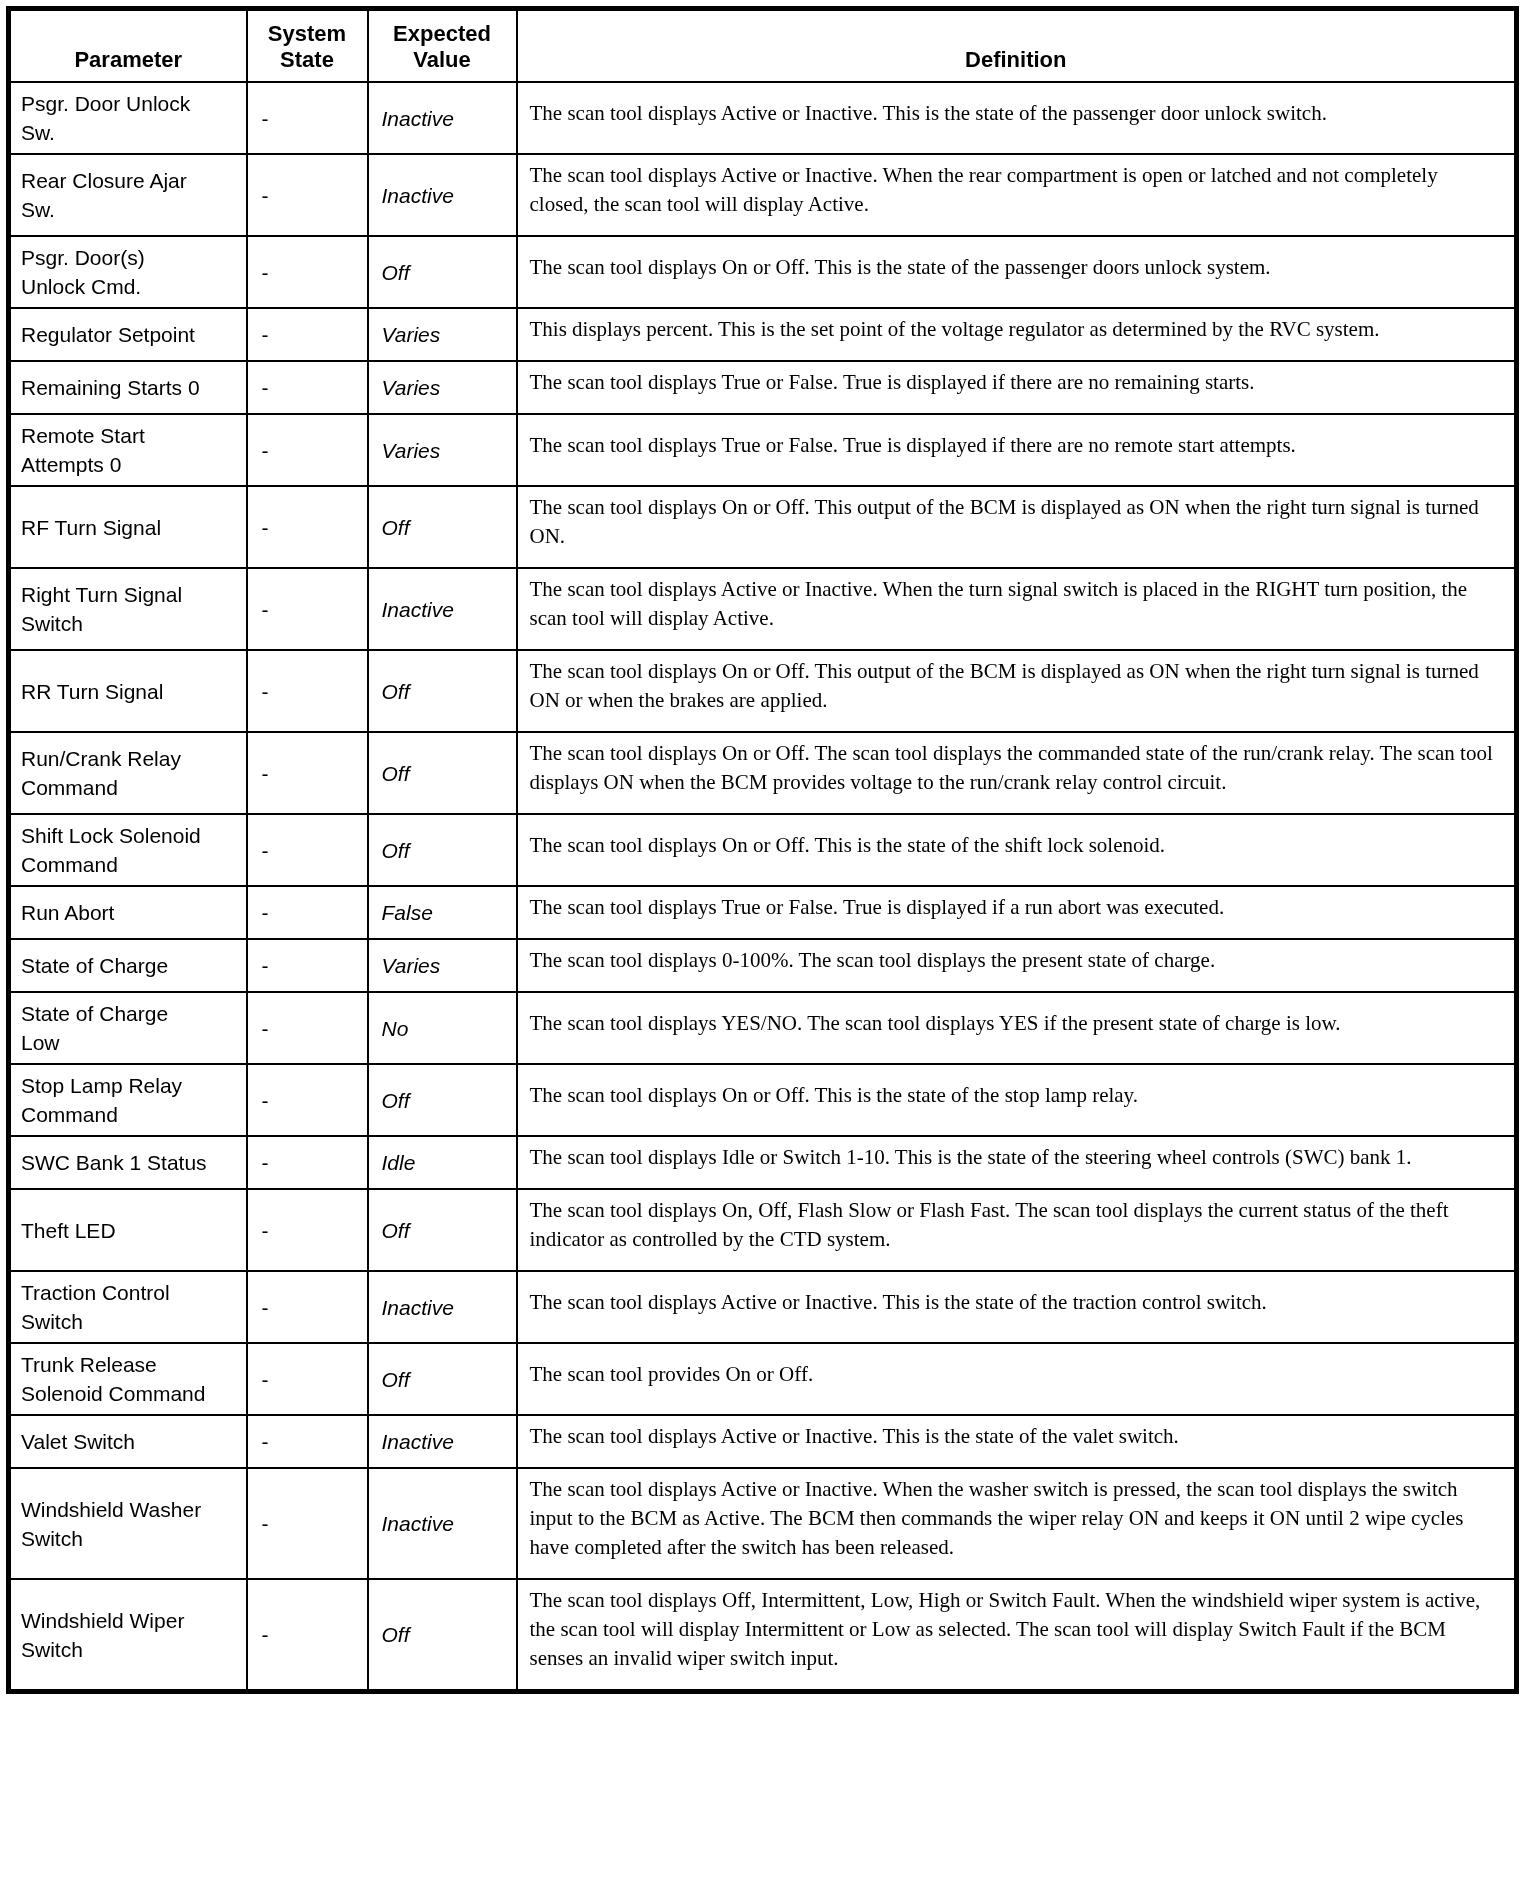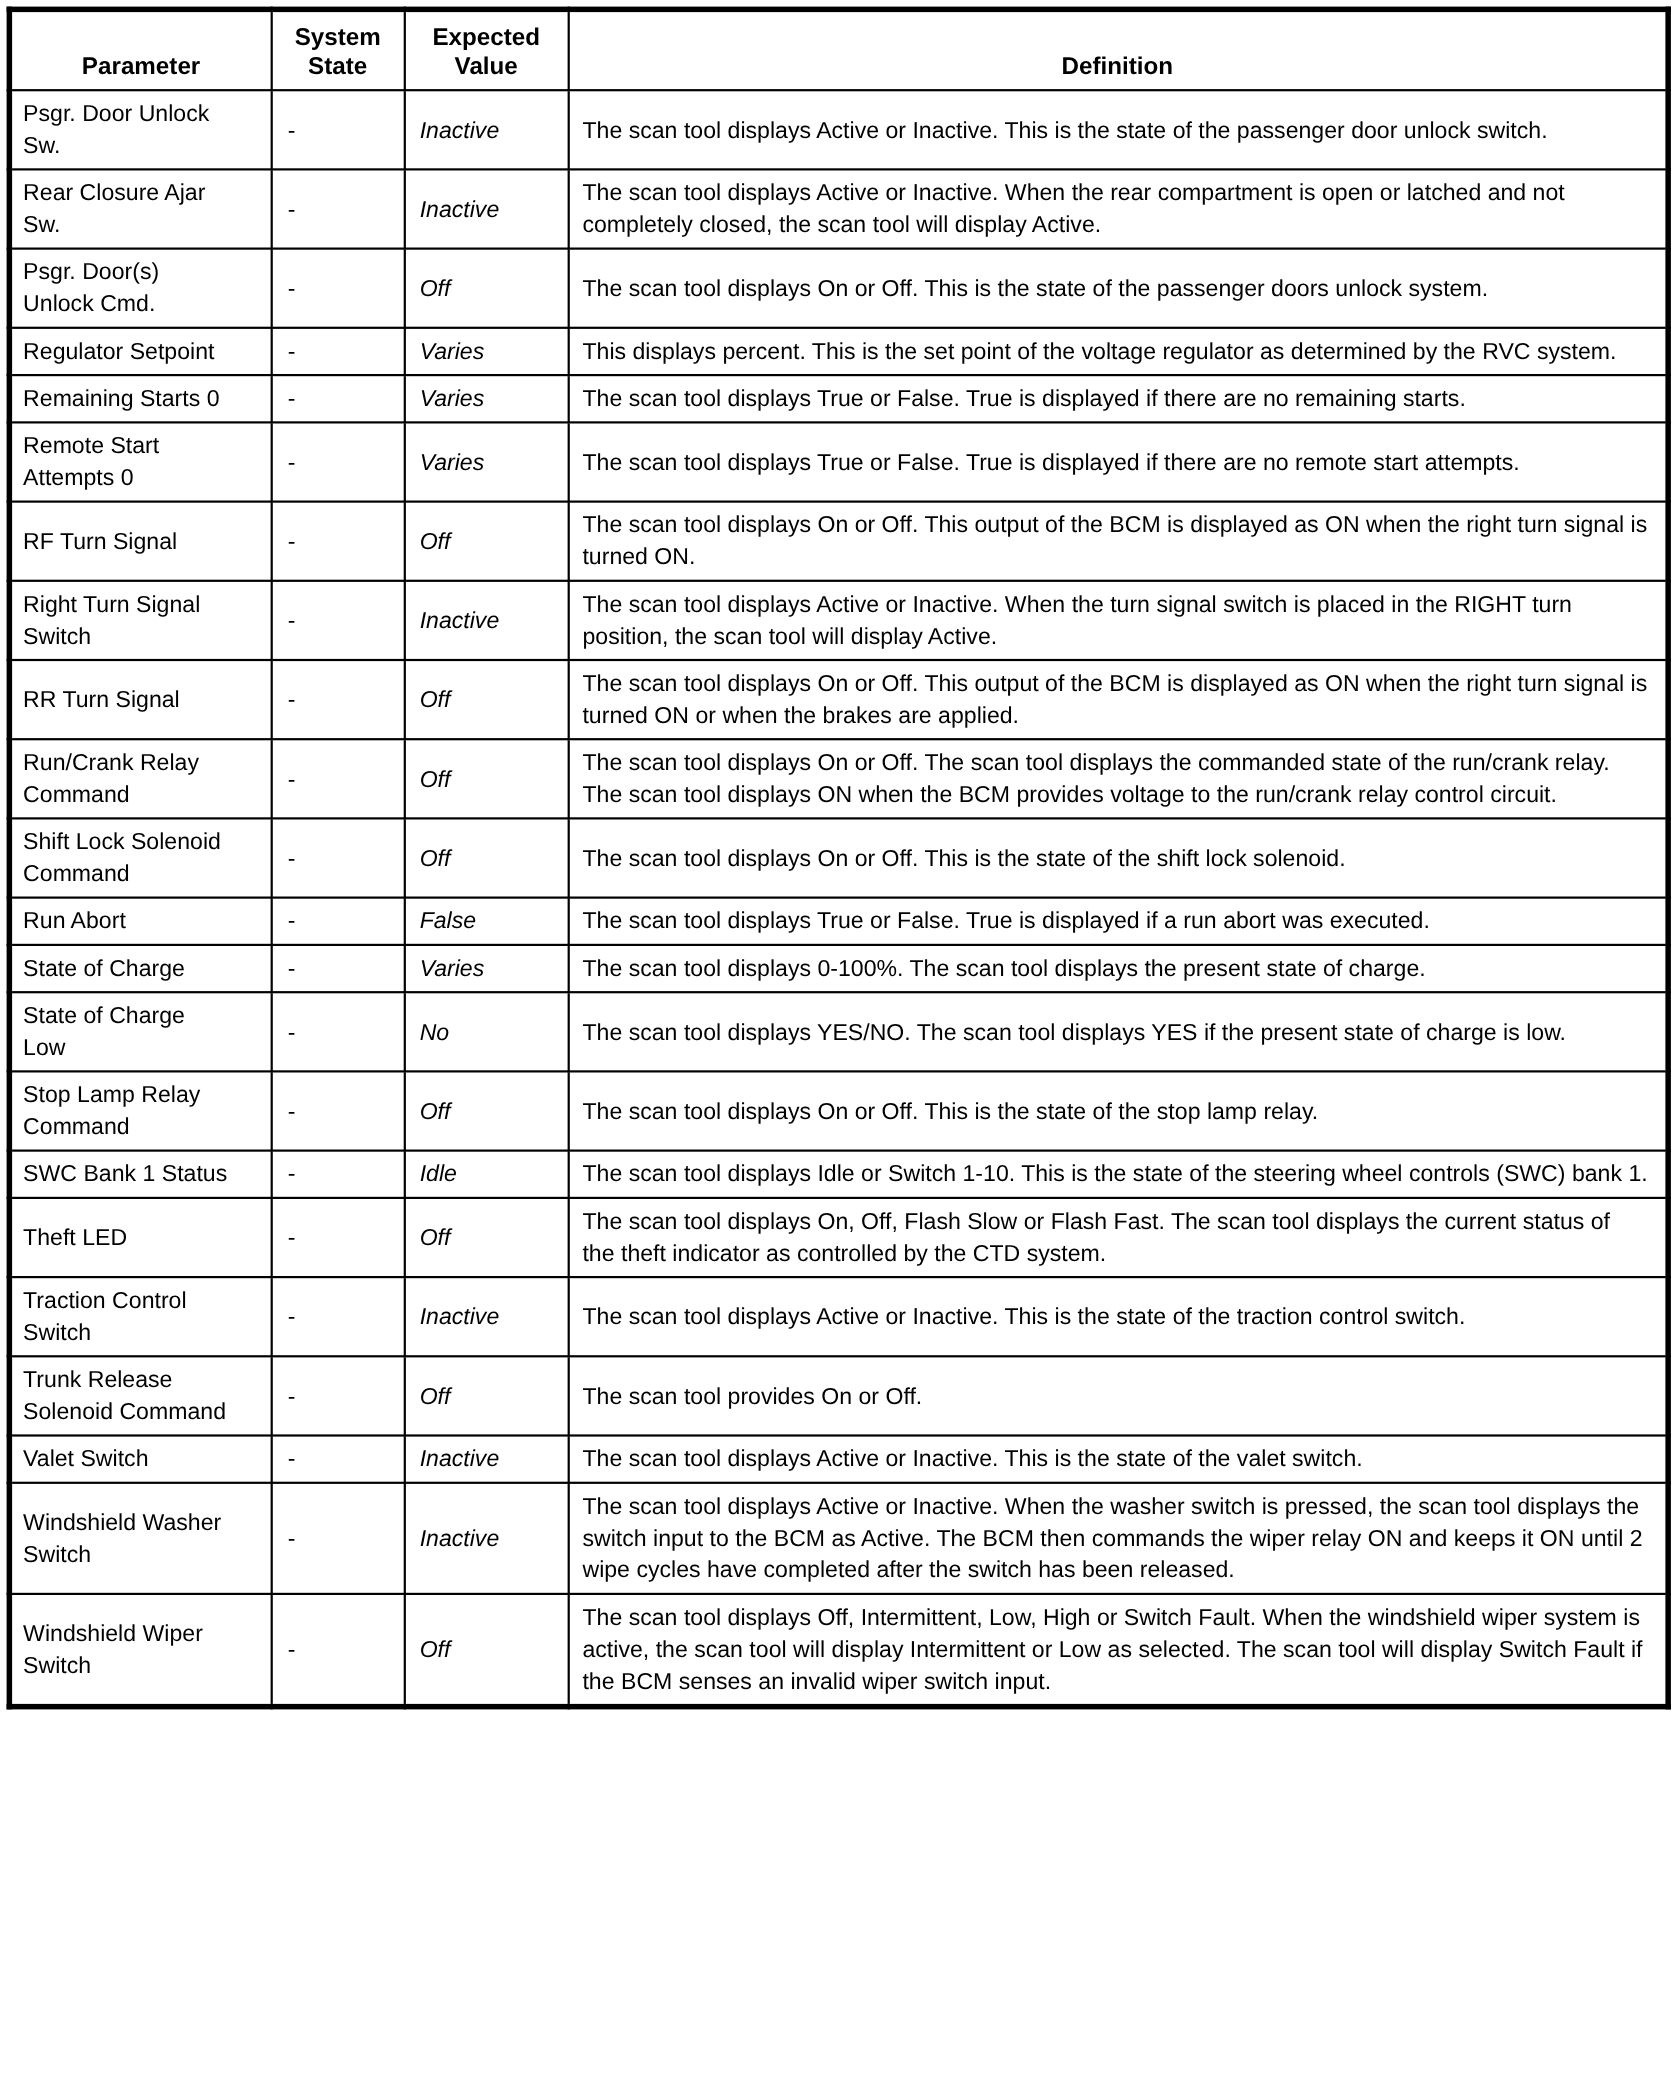--- a/index.html
+++ b/index.html
@@ -53,21 +53,22 @@
   td.c-state {
     padding: 6px 6px 6px 14px;
     vertical-align: middle;
   }
   td.c-value {
     padding: 6px 18px 6px 13px;
     white-space: pre-line;
     font-style: italic;
   }
   td.c-def {
-    padding: 6px 16px 6px 12px;
+    padding: 6px 16px 16px 12px;
+    font-family: Liberation Serif, serif;
   }
 </style>
 </head>
 <body>
 
 <div class="page">
   <table class="data-table">
     <colgroup>
       <col style="width:238px">
       <col style="width:121px">

